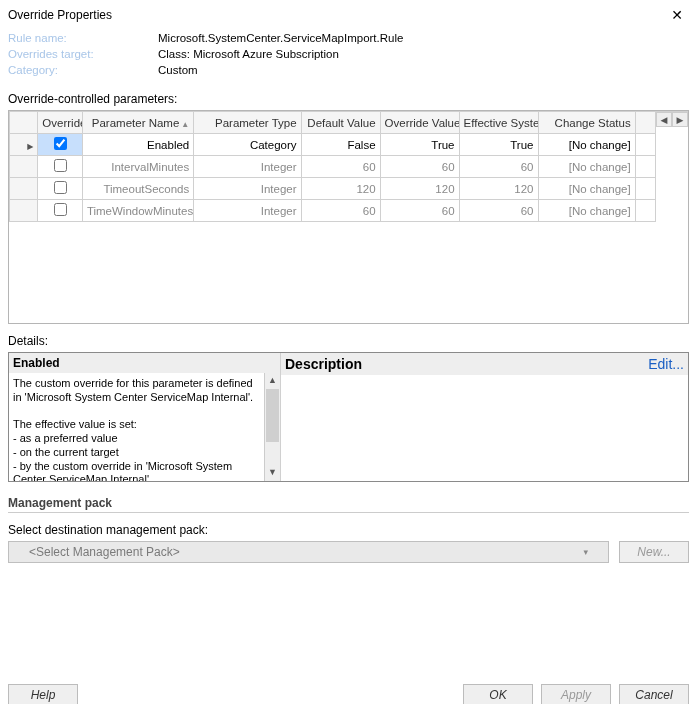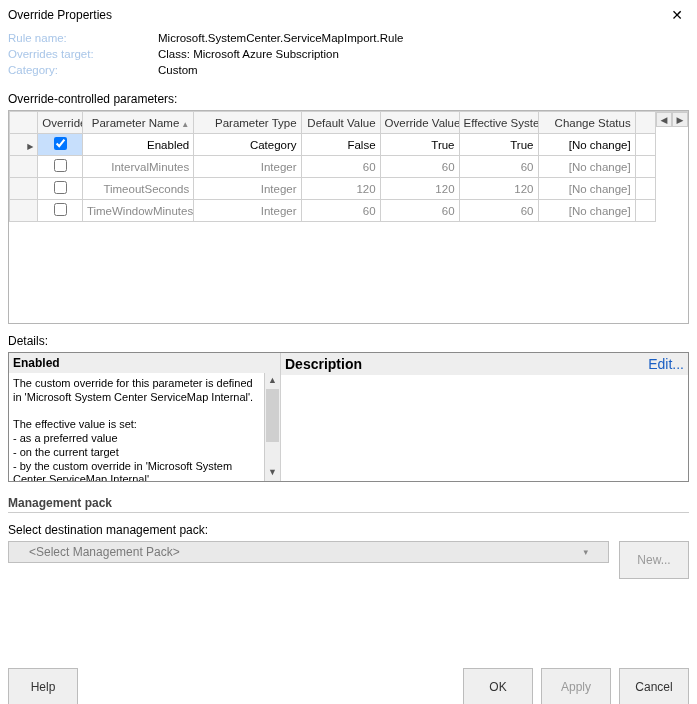--- a/index.html
+++ b/index.html
@@ -187,27 +187,28 @@
   .mp-select {
     flex: 1; height: 22px;
     background: #e9e9e9;
     border: 1px solid #bfbfbf;
     color: #7a7a7a;
     padding: 2px 20px;
     font-size: 12px;
     display: flex; align-items: center; justify-content: space-between;
   }
   .btn {
-    min-width: 70px; height: 38px;
+    min-width: 70px; height: 22px;
     border: 1px solid #bcbcbc;
     background: #efefef;
     color: #333;
     font-size: 12px;
     display: inline-flex; align-items:center; justify-content:center;
     padding: 0 10px;
+    font-style: italic;
   }
   .btn.disabled { color: #9a9a9a; }
   .footer {
     position: absolute;
     left: 8px; right: 8px; bottom: -2px;
     display: flex; justify-content: space-between;
   }
   .footer .right { display: flex; gap: 8px; }
   .sort-icon { font-size: 8px; color: #888; margin-left: 2px; }
 </style>

